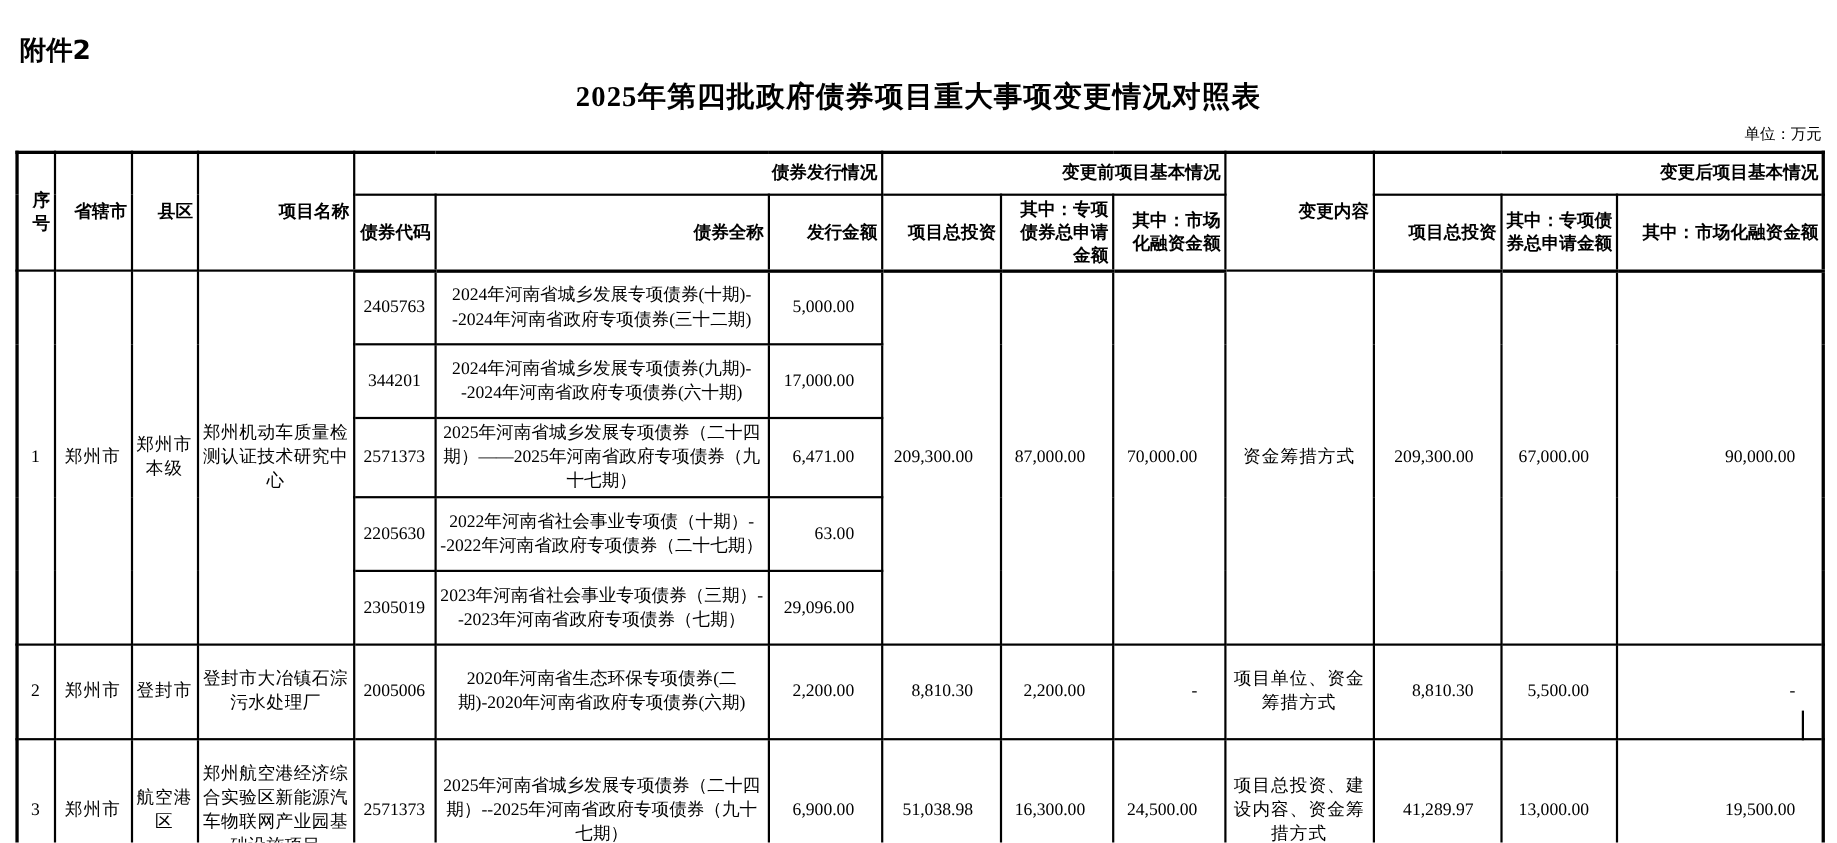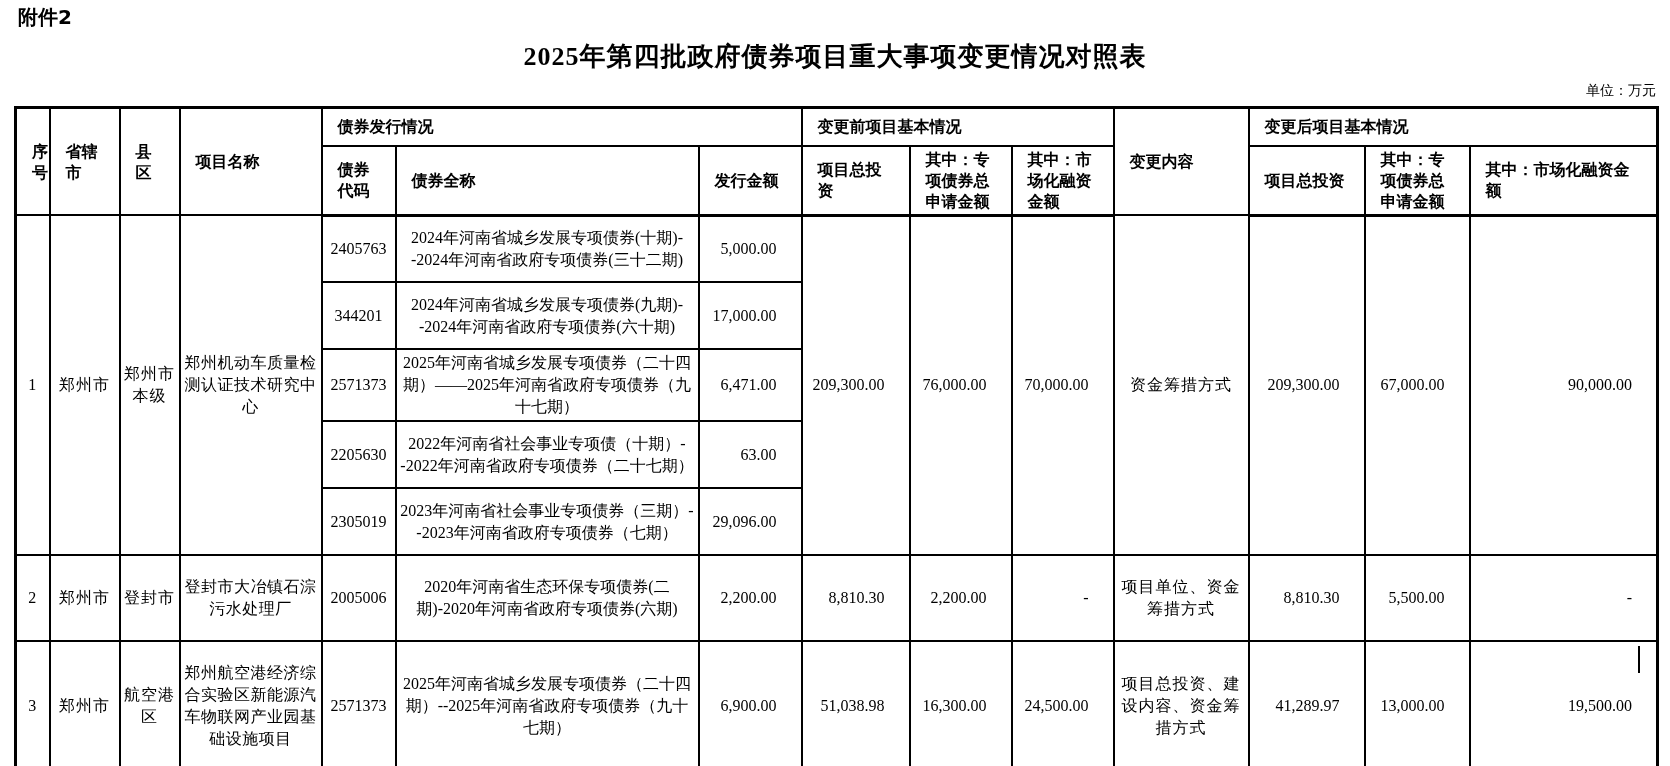--- a/index.html
+++ b/index.html
@@ -3,22 +3,22 @@
 <meta charset="utf-8">
 <style>
   * { margin: 0; padding: 0; box-sizing: border-box; }
   html, body { background: #fff; }
   body {
     width: 1670px; height: 766px; overflow: hidden; position: relative;
     font-family: "Liberation Serif", "DejaVu Serif", serif;
     color: #000;
   }
   .attachment {
-    margin: 4px 0 0 18px;
-    font-size: 20px; font-weight: bold;
+    margin: 30px 0 0 18px;
+    font-size: 24px; font-weight: bold;
     font-family: "DejaVu Sans", "Liberation Sans", sans-serif;
   }
   .title {
     margin-top: 8px; text-align: center;
     font-size: 26px; font-weight: bold; letter-spacing: 1px;
   }
   .unit {
     width: 1642px; margin: 8px 0 6px 14px;
     text-align: right; font-size: 14px;
   }
@@ -26,22 +26,22 @@
     margin-left: 14px; width: 1642px;
     table-layout: fixed; border-collapse: collapse;
   }
   th, td {
     border: 2px solid #000;
     vertical-align: middle;
     overflow: hidden;
   }
   table { border: 3px solid #000; }
   thead th {
-    font-weight: bold; font-size: 16px; text-align: left;
-    padding: 2px 15px; line-height: 21px;
+    font-weight: bold; font-size: 16px; text-align: right;
+    padding: 2px 3px; line-height: 21px;
   }
   thead tr.h2 th { border-bottom: 3px solid #000; }
   td {
     font-size: 16px; text-align: center;
     padding: 2px 3px; line-height: 22px;
   }
   td.zh { letter-spacing: 1px; }
   td.proj { letter-spacing: 0.5px; padding: 20px 2px; }
   td.r { text-align: right; padding-right: 24px; letter-spacing: 0; }
   tr.h1 { height: 38px; }
@@ -106,21 +106,21 @@
 
     <tr class="sub">
       <td rowspan="5" class="zh">1</td>
       <td rowspan="5" class="zh">郑州市</td>
       <td rowspan="5" class="zh">郑州市本级</td>
       <td rowspan="5" class="proj">郑州机动车质量检测认证技术研究中心</td>
       <td>2405763</td>
       <td>2024年河南省城乡发展专项债券(十期)--2024年河南省政府专项债券(三十二期)</td>
       <td class="r">5,000.00</td>
       <td rowspan="5" class="r">209,300.00</td>
-      <td rowspan="5" class="r">76,000.00</td>
+      <td rowspan="5" class="r">87,000.00</td>
       <td rowspan="5" class="r">70,000.00</td>
       <td rowspan="5" class="zh">资金筹措方式</td>
       <td rowspan="5" class="r">209,300.00</td>
       <td rowspan="5" class="r">67,000.00</td>
       <td rowspan="5" class="r">90,000.00</td>
     </tr>
     <tr class="sub">
       <td>344201</td>
       <td>2024年河南省城乡发展专项债券(九期)--2024年河南省政府专项债券(六十期)</td>
       <td class="r">17,000.00</td>

